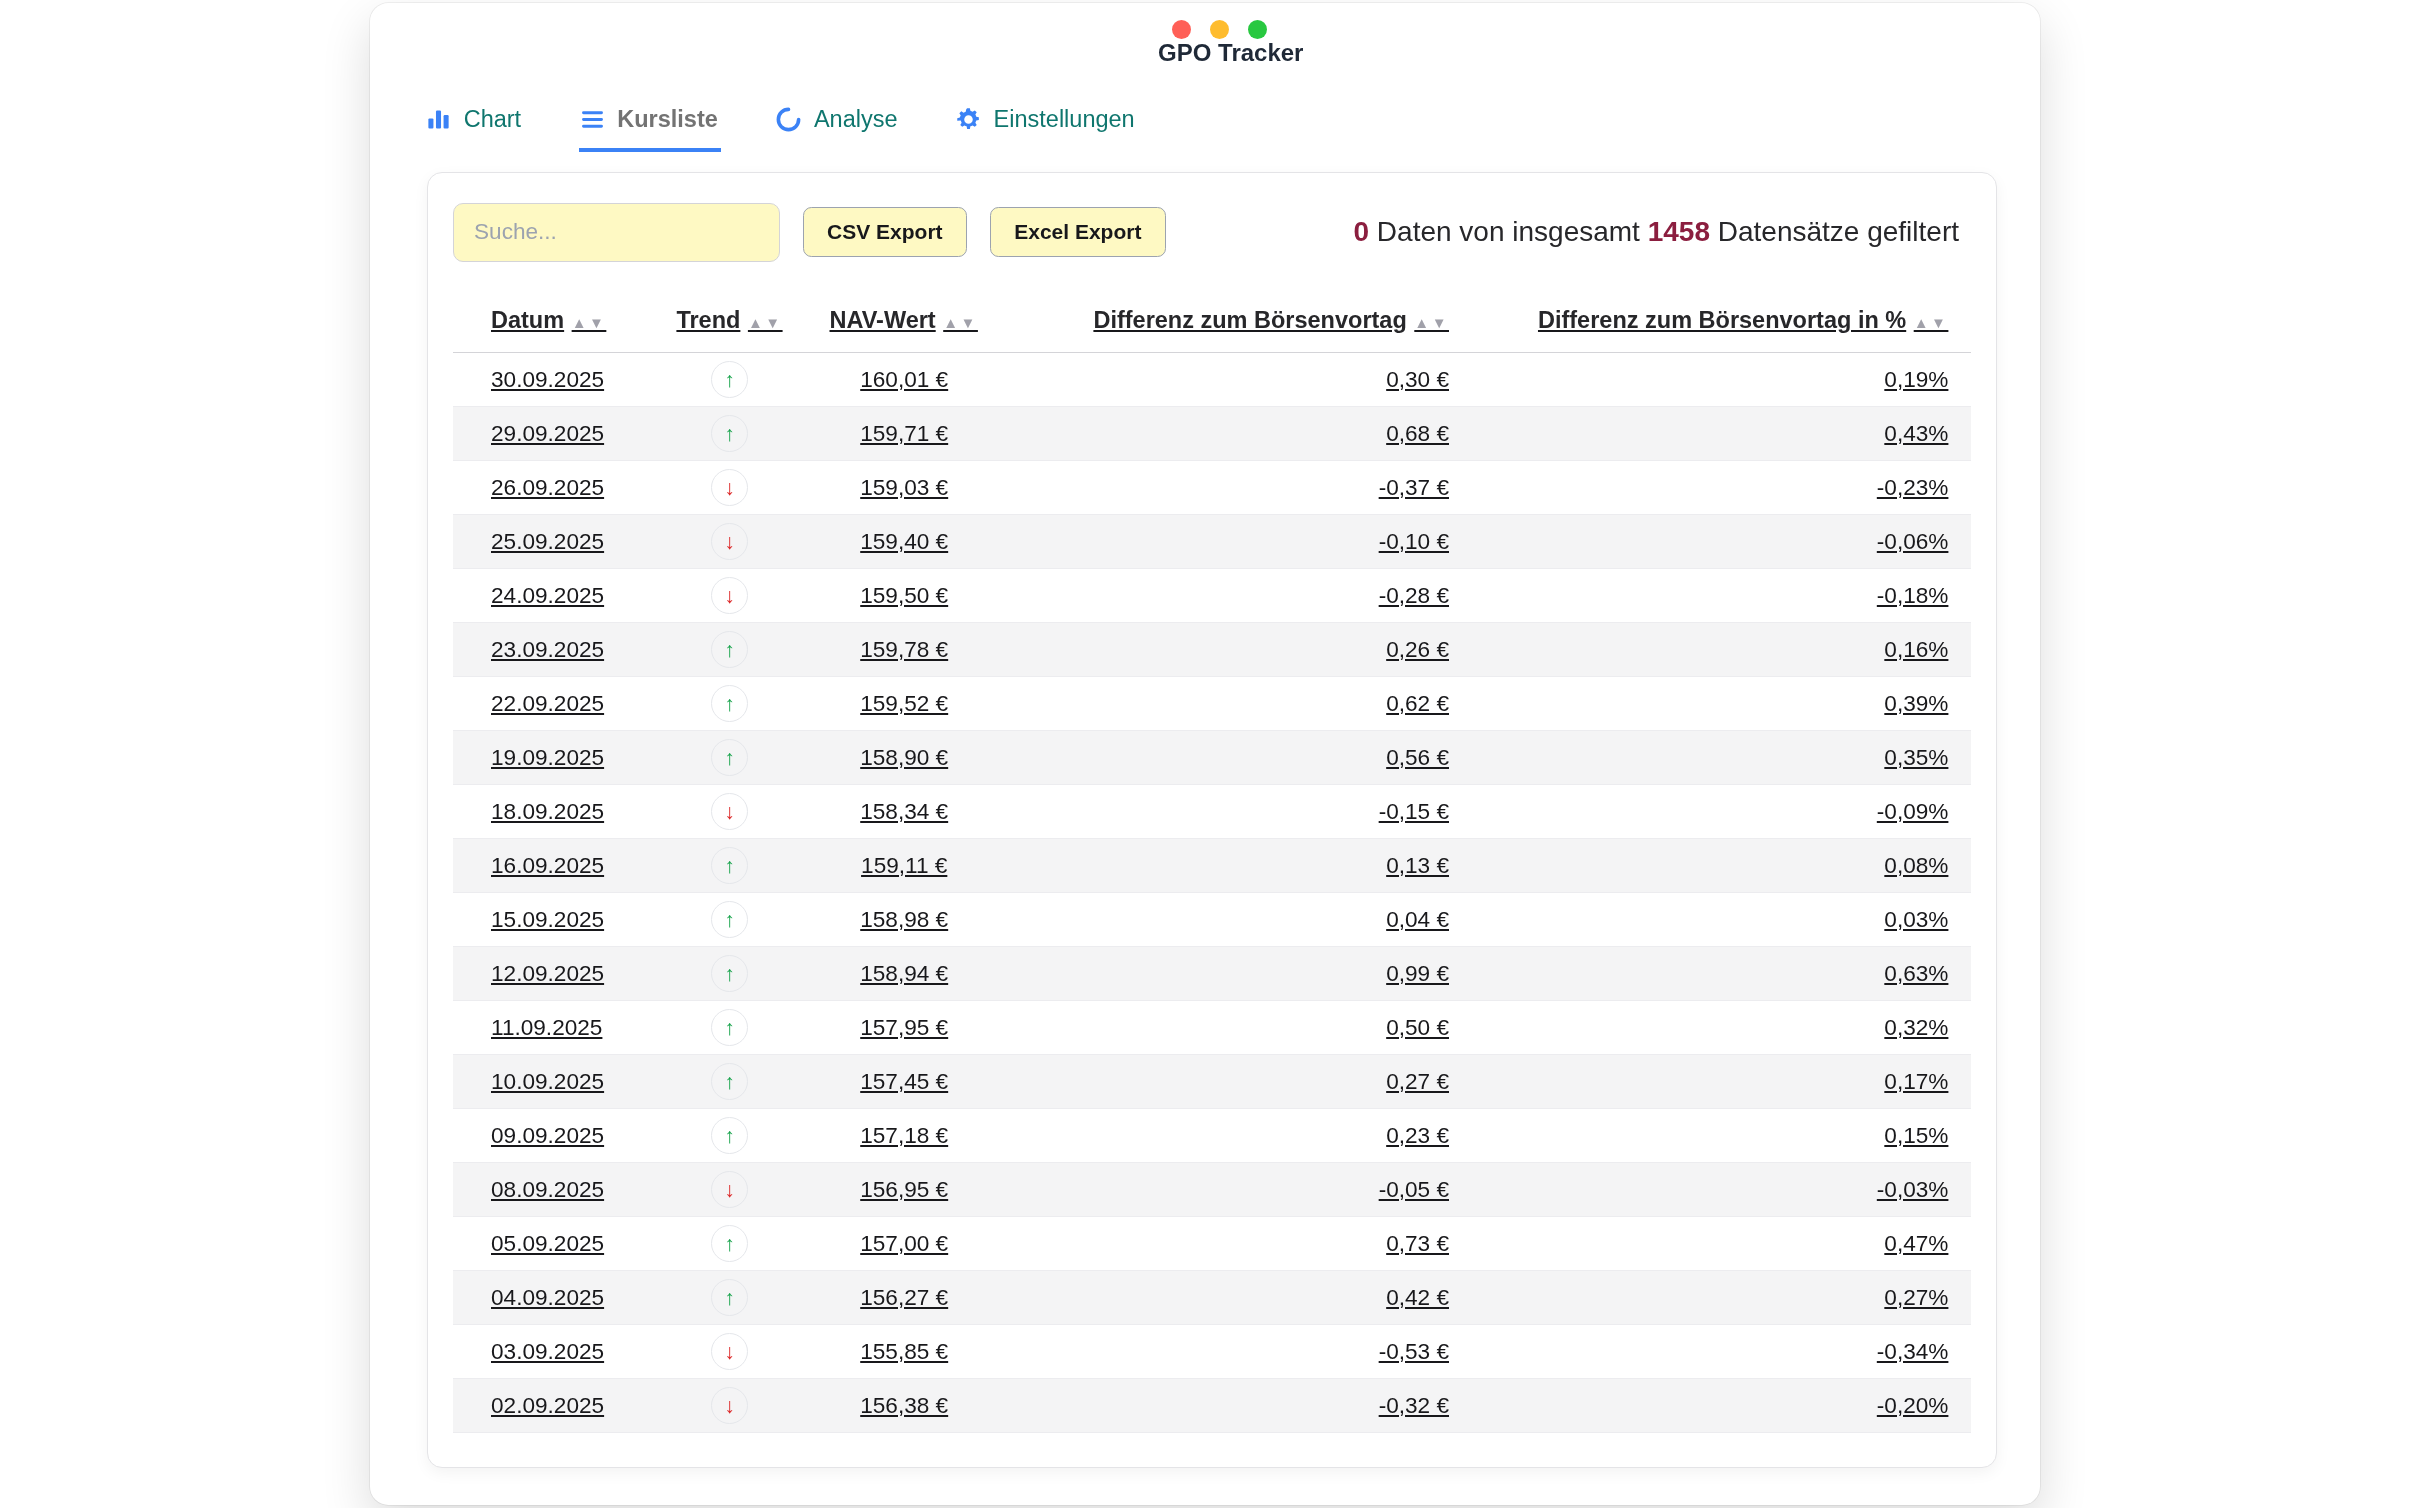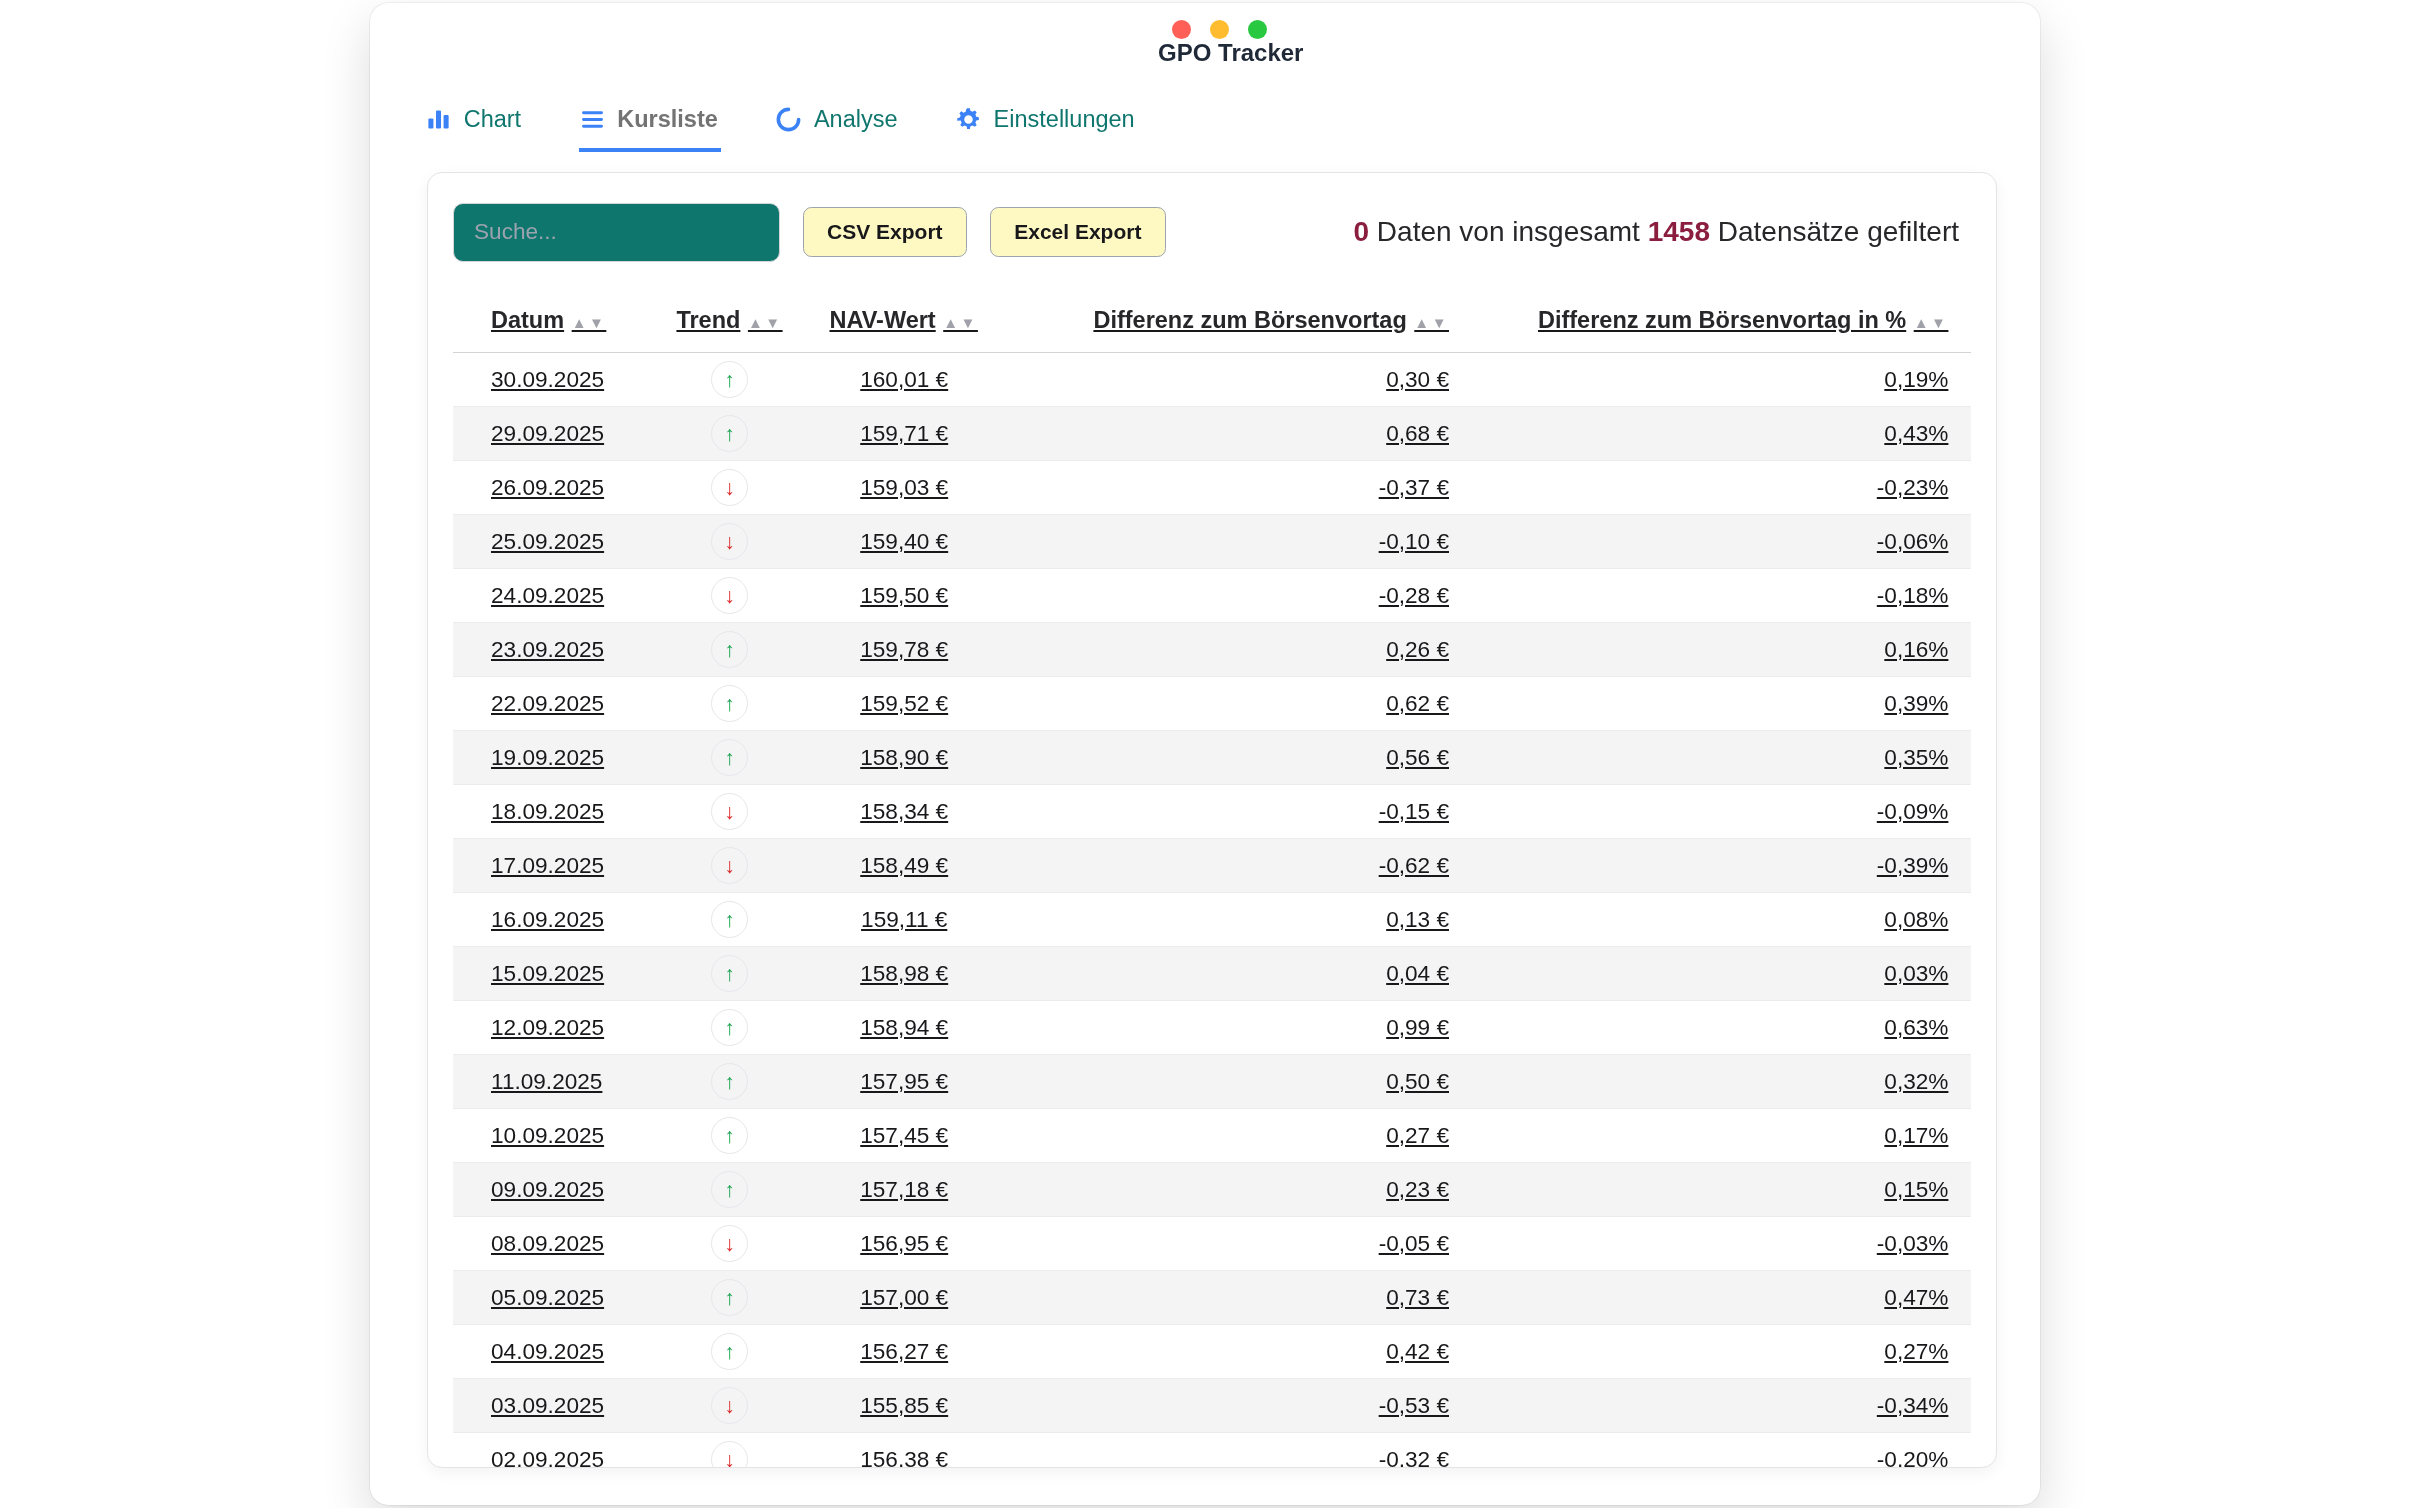--- a/index.html
+++ b/index.html
@@ -34,21 +34,21 @@
   .tab.active{color:#737373;font-weight:600;border-bottom-color:var(--accent);}
   .tab-icon{display:inline-flex;width:27px;height:27px;color:var(--accent);}
   .tab-icon svg{width:27px;height:27px;}
   .card{
     position:absolute;left:57px;top:169px;width:1570px;height:1296px;background:#fff;
     border:0.8px solid #e4e4e7;border-radius:15px;overflow:hidden;box-shadow:0 5px 15px rgba(0,0,0,.05);
   }
   .toolbar{display:flex;align-items:center;gap:22.6px;padding:30px 37px 0 25px;}
   .search{
     width:327px;height:59px;border:0.8px solid #d4d4d8;border-radius:10px;padding:0 20px;
-    font-family:inherit;font-size:22.6px;color:#18181b;outline:none;background:#0f766e;
+    font-family:inherit;font-size:22.6px;color:#18181b;outline:none;background:#fef9c3;
   }
   .search::placeholder{color:#9ca3af;}
   .btn{
     height:50px;padding:0 23.5px;background:#fef9c3;border:1.3px solid #9ca3af;border-radius:8.4px;
     font-family:inherit;font-size:21px;font-weight:700;color:#18181b;cursor:pointer;white-space:nowrap;
   }
   .status{margin-left:auto;font-size:28px;color:#27272a;white-space:nowrap;}
   .status .accent{color:var(--highlight);font-weight:700;}
   .table-wrap{padding:37px 25px 0 25px;}
   table{width:100%;border-collapse:collapse;table-layout:fixed;text-decoration:underline;}
@@ -205,27 +205,20 @@
               <td class="c-pct">0,35%</td>
             </tr>
             <tr>
               <td class="c-datum">18.09.2025</td>
               <td class="c-trend"><span class="trend-badge down">↓</span></td>
               <td class="c-nav">158,34 €</td>
               <td class="c-diff">-0,15 €</td>
               <td class="c-pct">-0,09%</td>
             </tr>
             <tr>
-              <td class="c-datum">17.09.2025</td>
-              <td class="c-trend"><span class="trend-badge down">↓</span></td>
-              <td class="c-nav">158,49 €</td>
-              <td class="c-diff">-0,62 €</td>
-              <td class="c-pct">-0,39%</td>
-            </tr>
-            <tr>
               <td class="c-datum">16.09.2025</td>
               <td class="c-trend"><span class="trend-badge up">↑</span></td>
               <td class="c-nav">159,11 €</td>
               <td class="c-diff">0,13 €</td>
               <td class="c-pct">0,08%</td>
             </tr>
             <tr>
               <td class="c-datum">15.09.2025</td>
               <td class="c-trend"><span class="trend-badge up">↑</span></td>
               <td class="c-nav">158,98 €</td>

